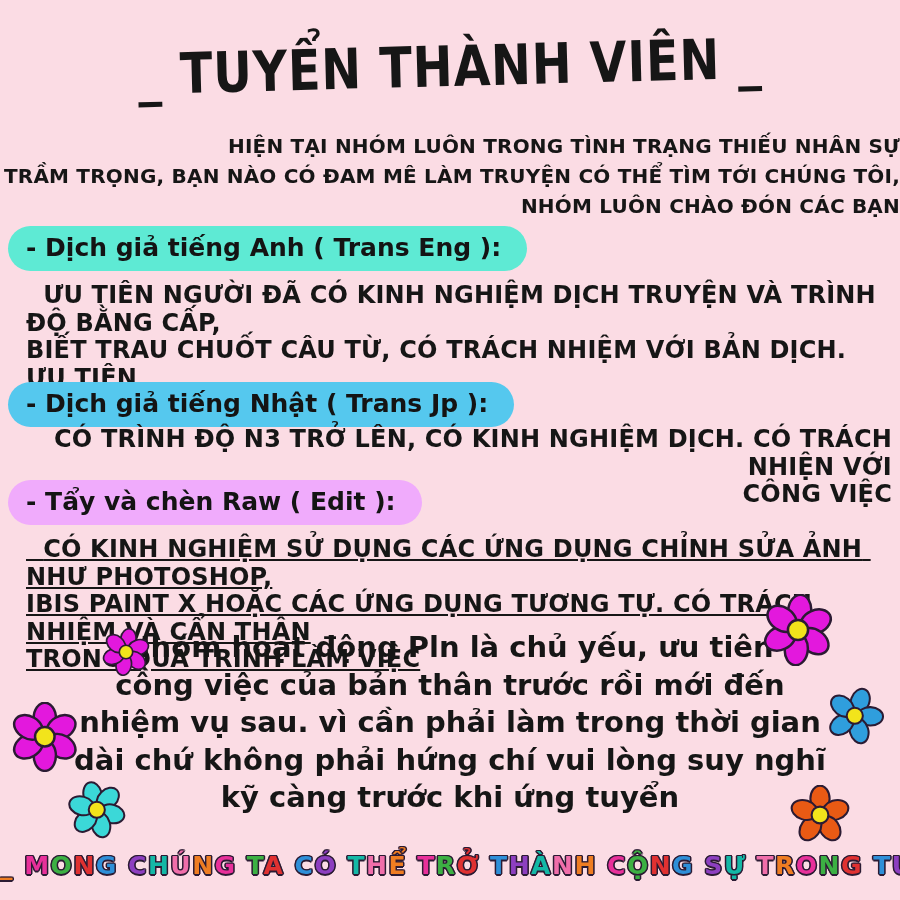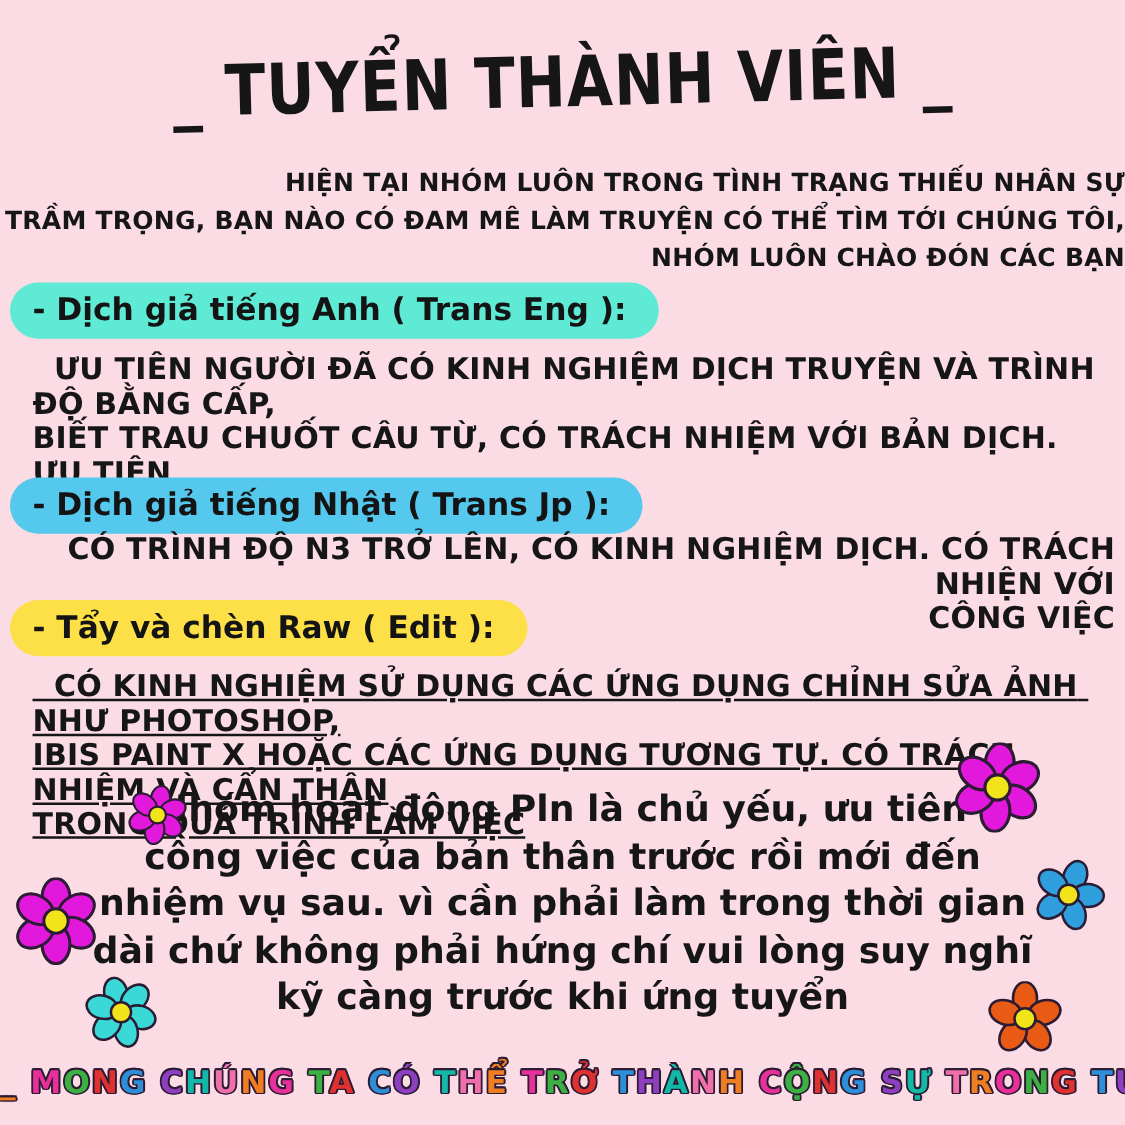--- a/index.html
+++ b/index.html
@@ -110,21 +110,21 @@
 
   <div class="pill pill-1" style="background: #5eead4; text-align: right;">- Dịch giả tiếng Anh ( Trans Eng ):</div>
   <p class="desc desc-1">  ƯU TIÊN NGƯỜI ĐÃ CÓ KINH NGHIỆM DỊCH TRUYỆN VÀ TRÌNH ĐỘ BẰNG CẤP,
 BIẾT TRAU CHUỐT CÂU TỪ, CÓ TRÁCH NHIỆM VỚI BẢN DỊCH. ƯU TIÊN
 CHẤT LƯỢNG HƠN TỐC ĐỘ</p>
 
   <div class="pill pill-2" style="background: rgb(85, 200, 238);">- Dịch giả tiếng Nhật ( Trans Jp ):</div>
   <p class="desc desc-2">  CÓ TRÌNH ĐỘ N3 TRỞ LÊN, CÓ KINH NGHIỆM DỊCH. CÓ TRÁCH NHIỆN VỚI
 CÔNG VIỆC</p>
 
-  <div class="pill pill-3" style="background: #fde047;">- Tẩy và chèn Raw ( Edit ):</div>
+  <div class="pill pill-3" style="background: #f0abfc;">- Tẩy và chèn Raw ( Edit ):</div>
   <p class="desc desc-3">  CÓ KINH NGHIỆM SỬ DỤNG CÁC ỨNG DỤNG CHỈNH SỬA ẢNH NHƯ PHOTOSHOP,
 IBIS PAINT X HOẶC CÁC ỨNG DỤNG TƯƠNG TỰ. CÓ TRÁCH NHIỆM VÀ CẨN THẬN
 TRONG QUÁ TRÌNH LÀM VIỆC</p>
 
   <p class="note">Nhóm hoạt động Pln là chủ yếu, ưu tiên
 công việc của bản thân trước rồi mới đến
 nhiệm vụ sau. vì cần phải làm trong thời gian
 dài chứ không phải hứng chí vui lòng suy nghĩ
 kỹ càng trước khi ứng tuyển</p>
 

